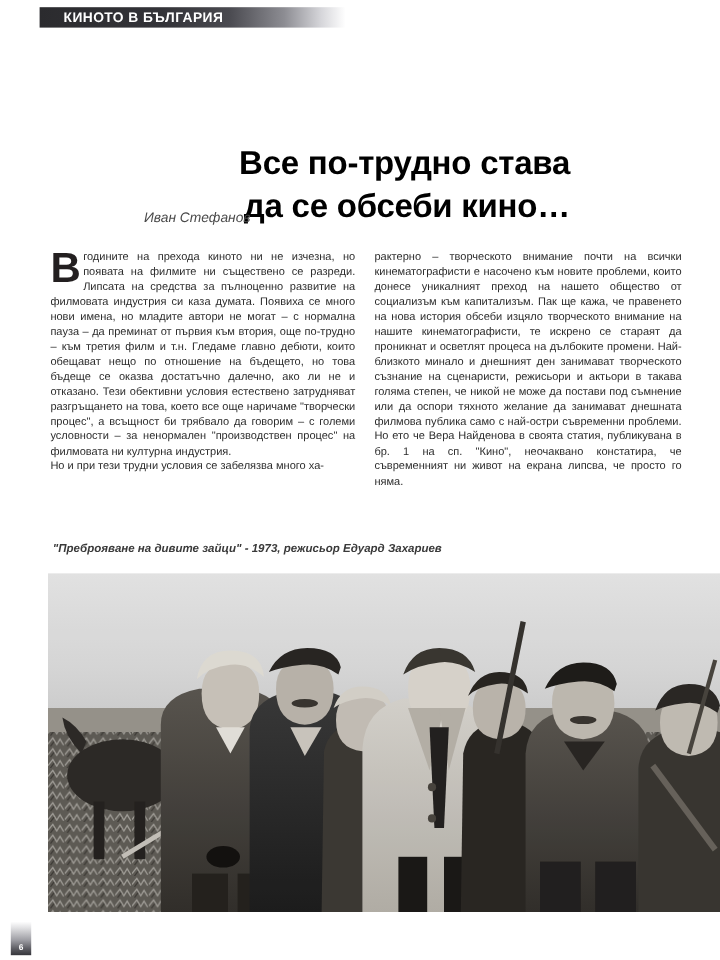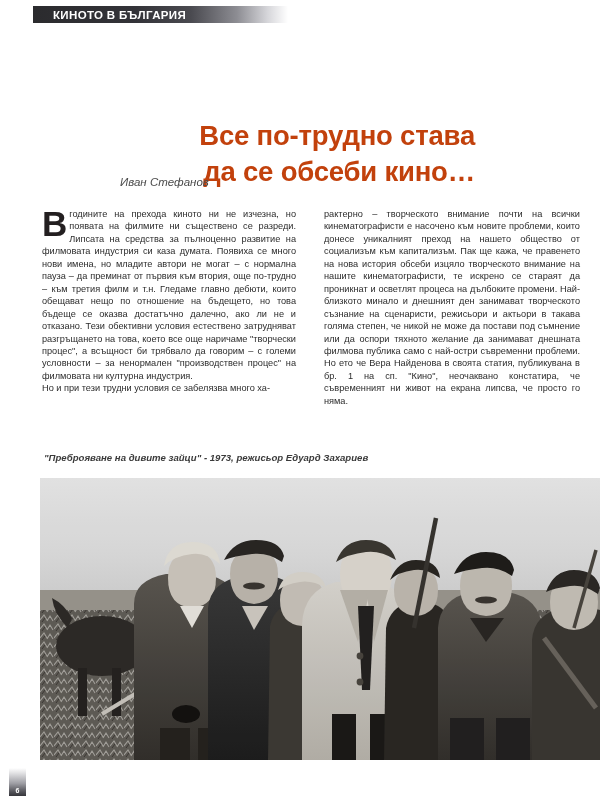--- a/index.html
+++ b/index.html
@@ -54,21 +54,21 @@
   
   .headline {
     position: absolute;
     left: 120px;
     top: 100px;
     width: 355px;
     text-align: right;
     font-size: 27.5px;
     line-height: 36px;
     font-weight: bold;
-    color: #c2410c;
+    color: #000000;
     letter-spacing: -0.2px;
   }
   .byline {
     position: absolute;
     left: 120px;
     top: 176px;
     width: 355px;
     text-align: left;
     font-size: 11.5px;
     font-style: italic;
@@ -79,21 +79,21 @@
   .col {
     position: absolute;
     top: 208px;
     font-size: 9.2px;
     line-height: 12.45px;
     color: #2b2b2b;
     text-align: justify;
     text-justify: inter-word;
   }
   .col-left  { left: 42px;  width: 254px; }
-  .col-right { left: 324px; width: 256px; }
+  .col-right { left: 312px; width: 256px; }
 
   .col p { margin: 0; }
   .col p + p { margin-top: 0px; }
 
   .dropcap {
     float: left;
     font-size: 35px;
     line-height: 30px;
     font-weight: bold;
     margin: 1px 2px 0 0;

